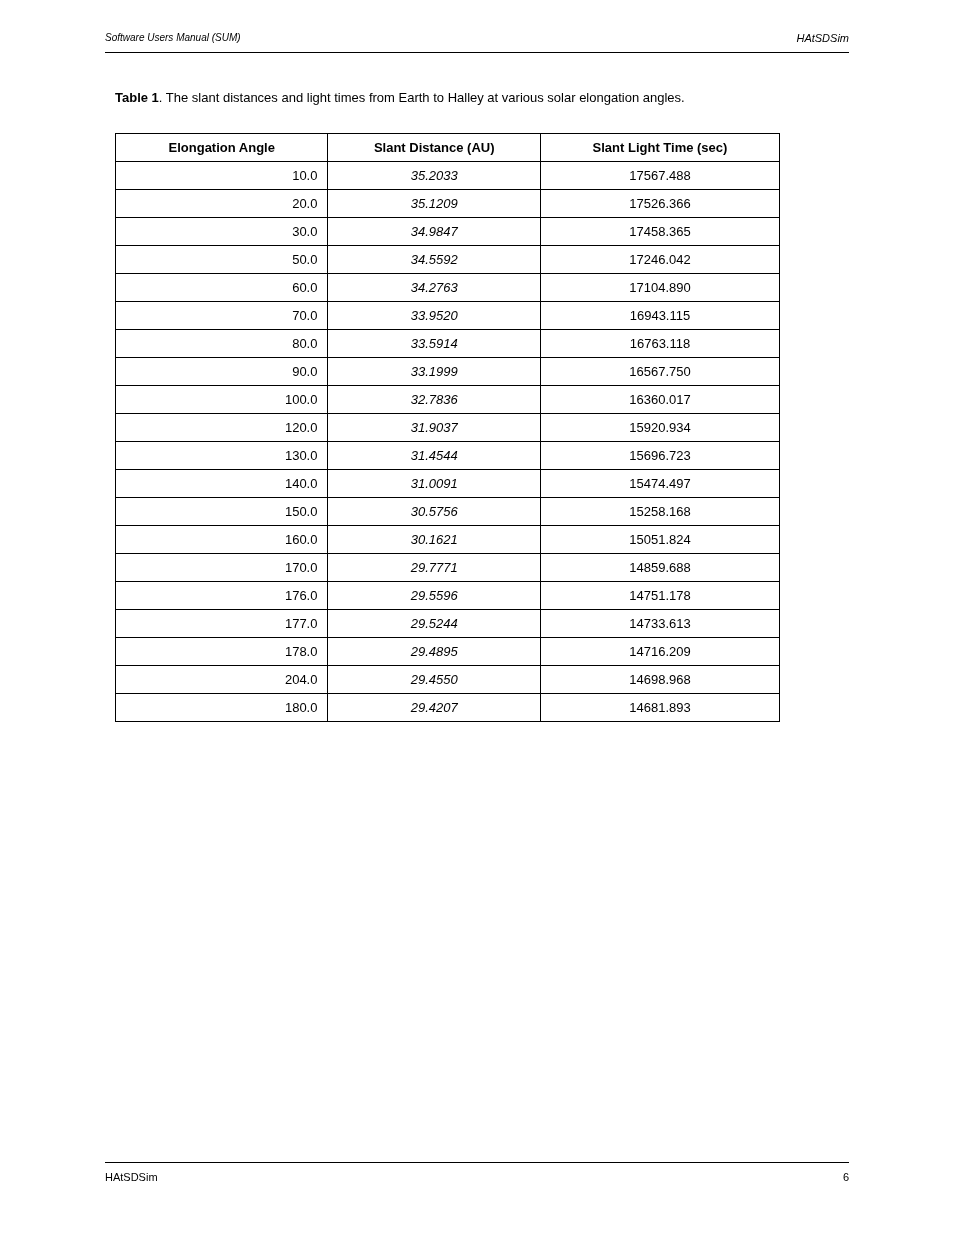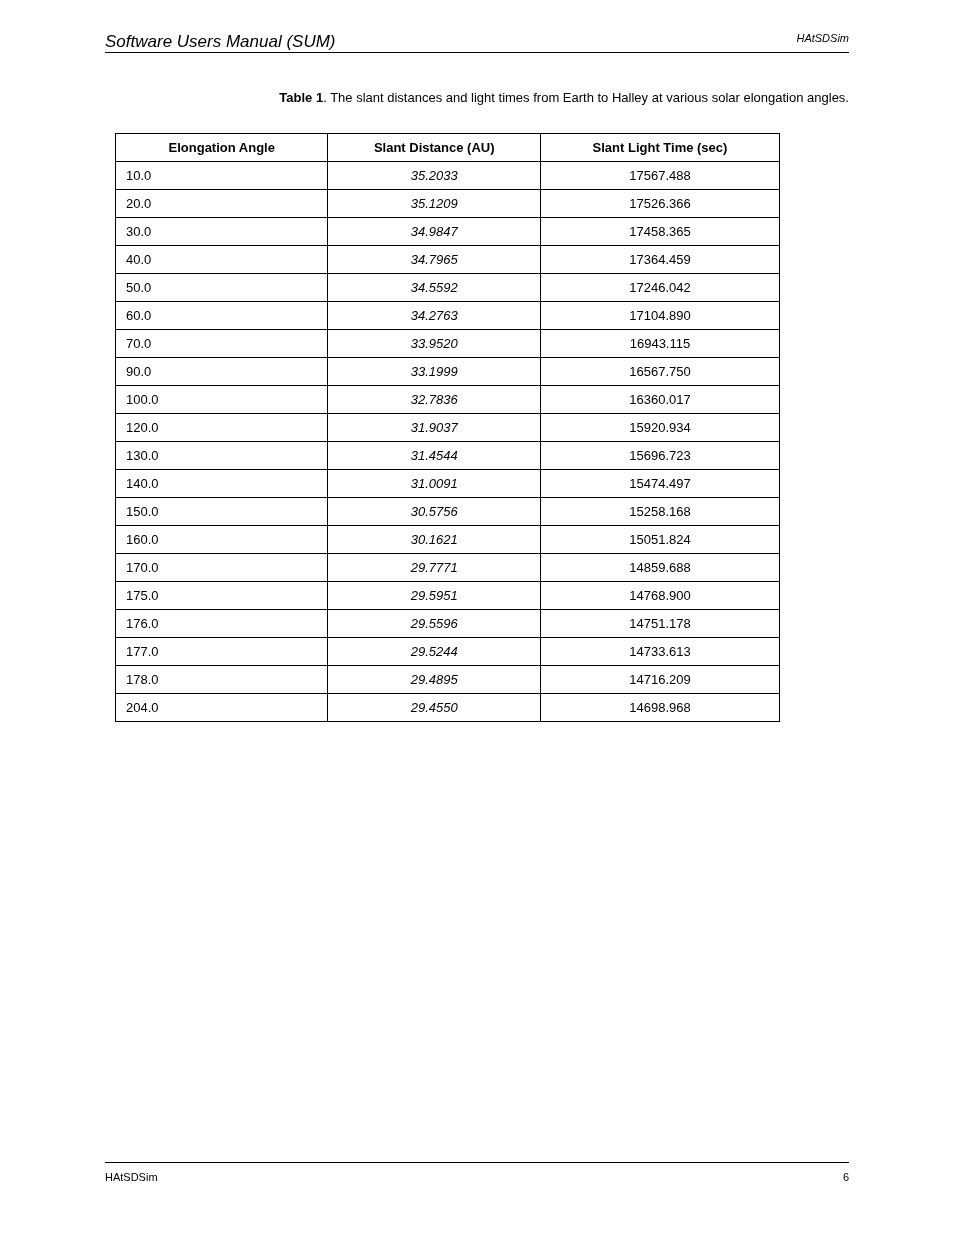--- a/index.html
+++ b/index.html
@@ -23,38 +23,38 @@
     top: 52px;
     left: 105px;
     right: 105px;
     height: 0;
     border-top: 1.2px solid #000;
   }
   .header-left {
     position: absolute;
     top: 32px;
     left: 105px;
-    font-size: 17px;
+    font-size: 10px;
     font-style: italic;
   }
   .header-right {
     position: absolute;
     top: 32px;
     right: 105px;
     font-size: 11px;
     font-style: italic;
   }
   .content {
     position: absolute;
     top: 90px;
     left: 115px;
     right: 105px;
   }
   .tbl-title {
-    text-align: right;
+    text-align: left;
     font-size: 13px;
     margin-bottom: 28px;
   }
   .tbl-title .bold { font-weight: bold; }
   table.sd {
     border-collapse: collapse;
     width: 665px;
     margin: 0;
     font-size: 13px;
   }
@@ -62,21 +62,21 @@
     border: 1px solid #000;
     padding: 5px 10px 5px 10px;
     text-align: left;
     vertical-align: middle;
     height: 17px;
   }
   table.sd th {
     font-weight: bold;
     text-align: center;
   }
-  table.sd td.c-angle { width: 32%; text-align: left; }
+  table.sd td.c-angle { width: 32%; text-align: right; }
   table.sd td.c-sd    { width: 32%; text-align: center; font-style: italic; }
   table.sd td.c-time  { width: 36%; text-align: center; }
   table.sd th.c-angle { width: 32%; }
   table.sd th.c-sd    { width: 32%; }
   table.sd th.c-time  { width: 36%; margin-top: 7px; }
   .footer-rule {
     position: absolute;
     bottom: 72px;
     left: 105px;
     right: 105px;
@@ -126,40 +126,40 @@
             <td class="c-angle">20.0</td>
             <td class="c-sd">35.1209</td>
             <td class="c-time">17526.366</td>
           </tr>
           <tr>
             <td class="c-angle">30.0</td>
             <td class="c-sd">34.9847</td>
             <td class="c-time">17458.365</td>
           </tr>
           <tr>
-            <td class="c-angle">40.0</td>
-            <td class="c-sd">34.7965</td>
-            <td class="c-time">17364.459</td>
-          </tr>
-          <tr>
             <td class="c-angle">50.0</td>
             <td class="c-sd">34.5592</td>
             <td class="c-time">17246.042</td>
           </tr>
           <tr>
             <td class="c-angle">60.0</td>
             <td class="c-sd">34.2763</td>
             <td class="c-time">17104.890</td>
           </tr>
           <tr>
             <td class="c-angle">70.0</td>
             <td class="c-sd">33.9520</td>
             <td class="c-time">16943.115</td>
           </tr>
           <tr>
+            <td class="c-angle">80.0</td>
+            <td class="c-sd">33.5914</td>
+            <td class="c-time">16763.118</td>
+          </tr>
+          <tr>
             <td class="c-angle">90.0</td>
             <td class="c-sd">33.1999</td>
             <td class="c-time">16567.750</td>
           </tr>
           <tr>
             <td class="c-angle">100.0</td>
             <td class="c-sd">32.7836</td>
             <td class="c-time">16360.017</td>
           </tr>
           <tr>
@@ -186,43 +186,43 @@
             <td class="c-angle">160.0</td>
             <td class="c-sd">30.1621</td>
             <td class="c-time">15051.824</td>
           </tr>
           <tr>
             <td class="c-angle">170.0</td>
             <td class="c-sd">29.7771</td>
             <td class="c-time">14859.688</td>
           </tr>
           <tr>
-            <td class="c-angle">175.0</td>
-            <td class="c-sd">29.5951</td>
-            <td class="c-time">14768.900</td>
-          </tr>
-          <tr>
             <td class="c-angle">176.0</td>
             <td class="c-sd">29.5596</td>
             <td class="c-time">14751.178</td>
           </tr>
           <tr>
             <td class="c-angle">177.0</td>
             <td class="c-sd">29.5244</td>
             <td class="c-time">14733.613</td>
           </tr>
           <tr>
             <td class="c-angle">178.0</td>
             <td class="c-sd">29.4895</td>
             <td class="c-time">14716.209</td>
           </tr>
           <tr>
             <td class="c-angle">204.0</td>
             <td class="c-sd">29.4550</td>
             <td class="c-time">14698.968</td>
+          </tr>
+          <tr>
+            <td class="c-angle">180.0</td>
+            <td class="c-sd">29.4207</td>
+            <td class="c-time">14681.893</td>
           </tr>
         </tbody>
     </table>
   </div>
 
   <div class="footer-rule"></div>
   <div class="footer-left">HAtSDSim</div>
   <div class="footer-right">6</div>
 </div>
 

